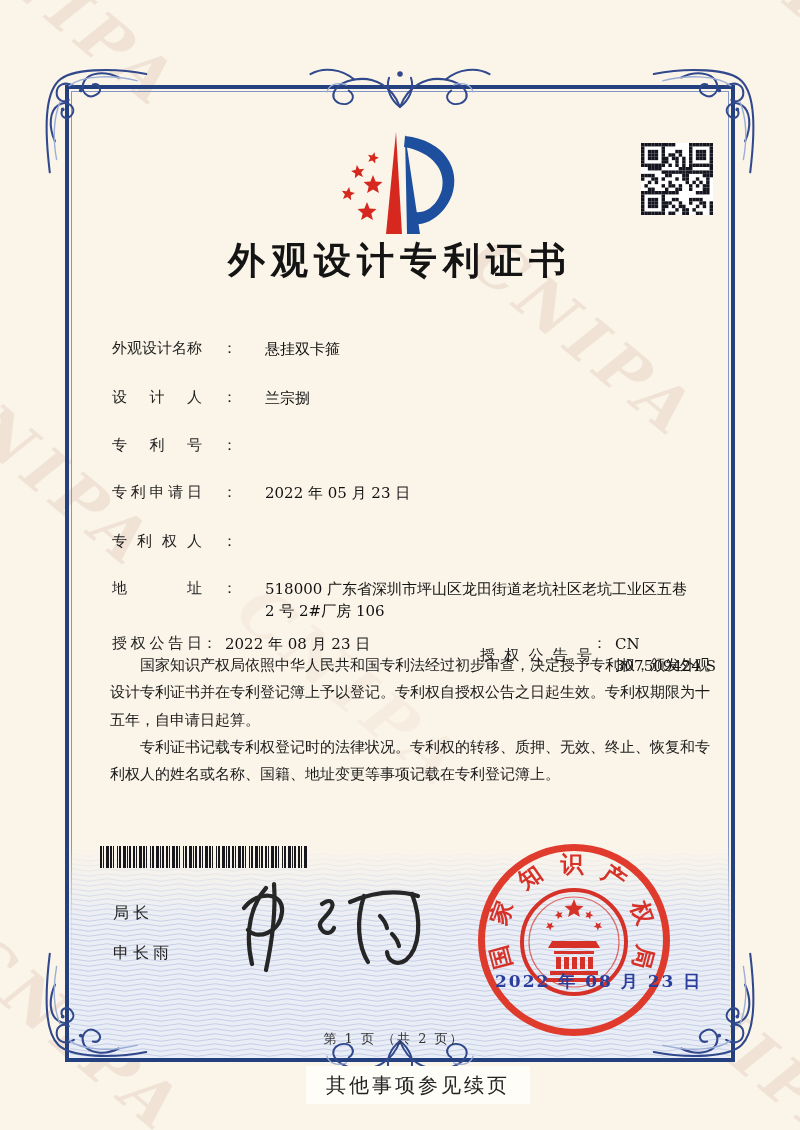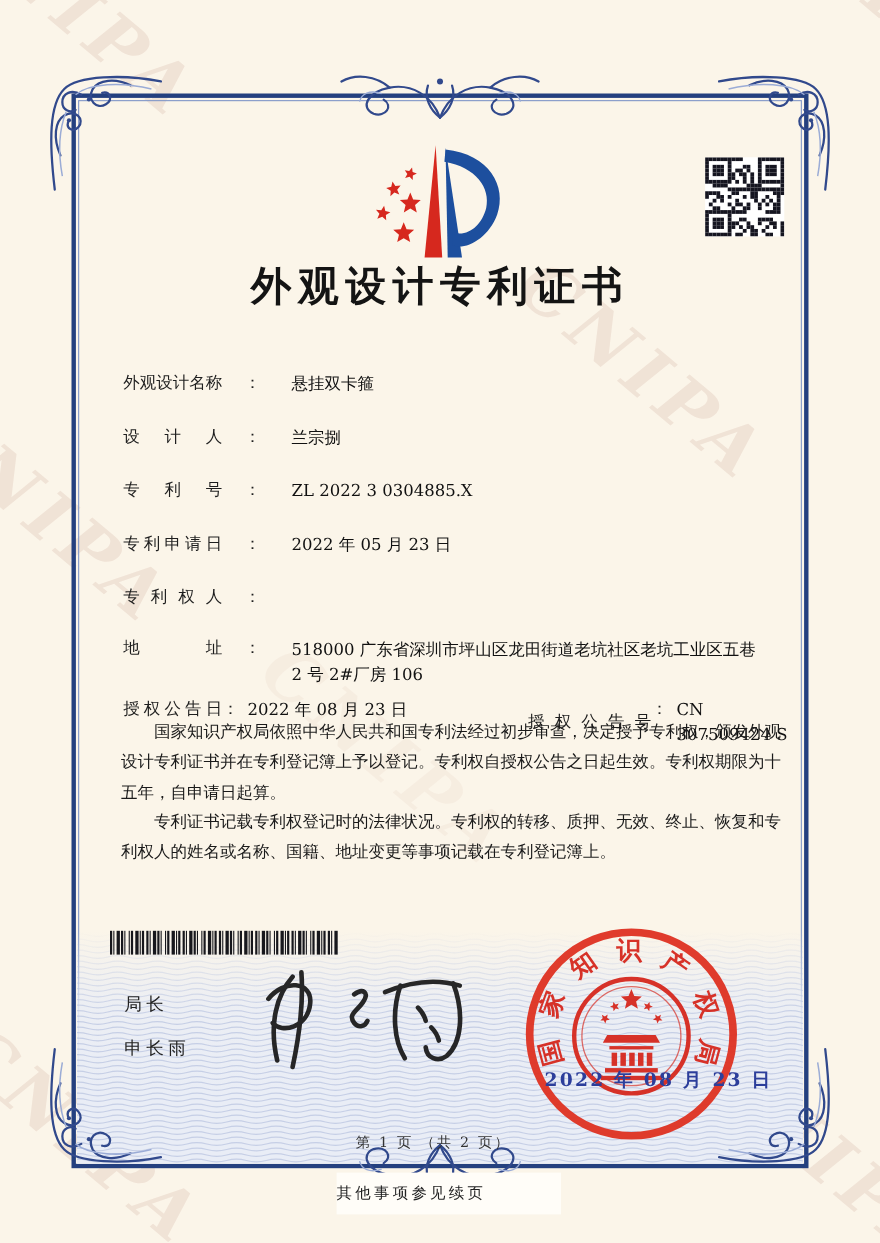--- a/index.html
+++ b/index.html
@@ -54,22 +54,22 @@
   
   .seal{position:absolute;left:472px;top:838px;width:204px;height:204px;z-index:3;opacity:.95;}
   .seal::before{content:"";position:absolute;inset:6px;border:7px solid #df3222;border-radius:50%;}
   .seal-ch{position:absolute;font-family:"DejaVu Serif",serif;font-weight:bold;font-size:23px;color:#d6281e;}
   .emblem{position:absolute;left:42px;top:46px;width:120px;height:120px;}
   .seal-date{position:absolute;left:495px;top:970px;z-index:5;font-size:17px;font-weight:bold;
              letter-spacing:2px;color:#2c3e9b;}
   
   .pagefoot{position:absolute;left:65px;top:1030px;width:658px;text-align:center;z-index:3;
             font-size:13px;letter-spacing:2px;color:#333;}
-  .note{position:absolute;left:306px;top:1066px;width:204px;height:38px;line-height:38px;z-index:4;
-        background:#fffdf8;font-size:14px;letter-spacing:3px;color:#222;}
+  .note{position:absolute;left:306px;top:1066px;width:224px;height:38px;line-height:38px;z-index:4;
+        background:#fffdf8;text-align:center;font-size:20px;letter-spacing:3px;color:#222;}
 </style>
 </head>
 <body>
 
 <div class="page">
 
   <span class="wm" style="left:-70px;top:-30px;">CNIPA</span>
   <span class="wm" style="left:668px;top:-45px;">CNIPA</span>
   <span class="wm" style="left:448px;top:300px;">CNIPA</span>
   <span class="wm" style="left:-95px;top:430px;">CNIPA</span>
@@ -426,21 +426,20 @@
       <span class="fvalue">悬挂双卡箍</span>
     </div>
     <div class="frow">
       <span class="flabel">设计人</span>
         <span class="fcolon">：</span>
       <span class="fvalue">兰宗捌</span>
     </div>
     <div class="frow">
       <span class="flabel">专利号</span>
         <span class="fcolon">：</span>
-      <span class="fvalue">ZL 2022 3 0304885.X</span>
     </div>
     <div class="frow">
       <span class="flabel">专利申请日</span>
         <span class="fcolon">：</span>
       <span class="fvalue">2022 年 05 月 23 日</span>
     </div>
     <div class="frow">
       <span class="flabel">专利权人</span>
         <span class="fcolon">：</span>
     </div>

